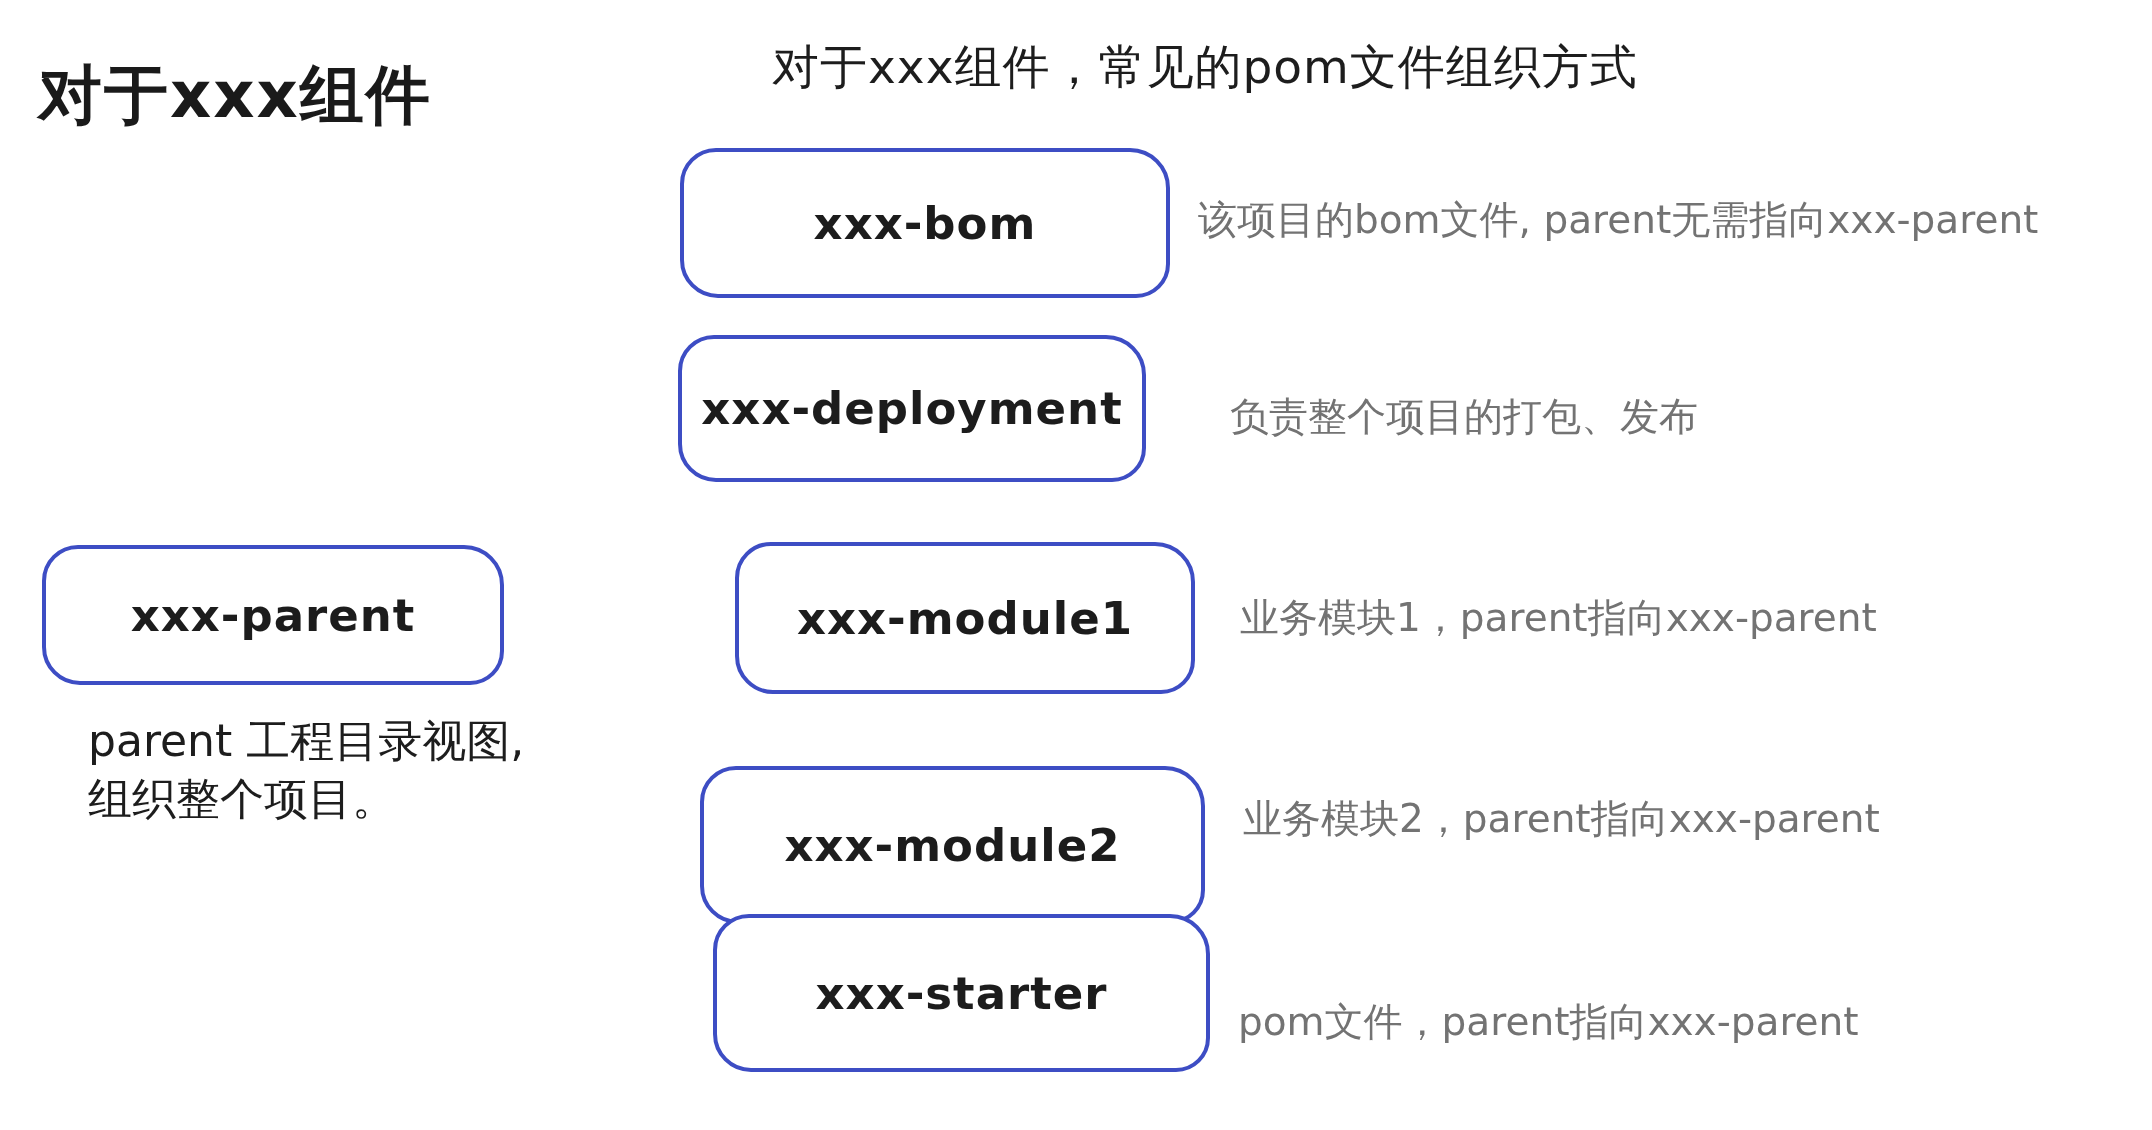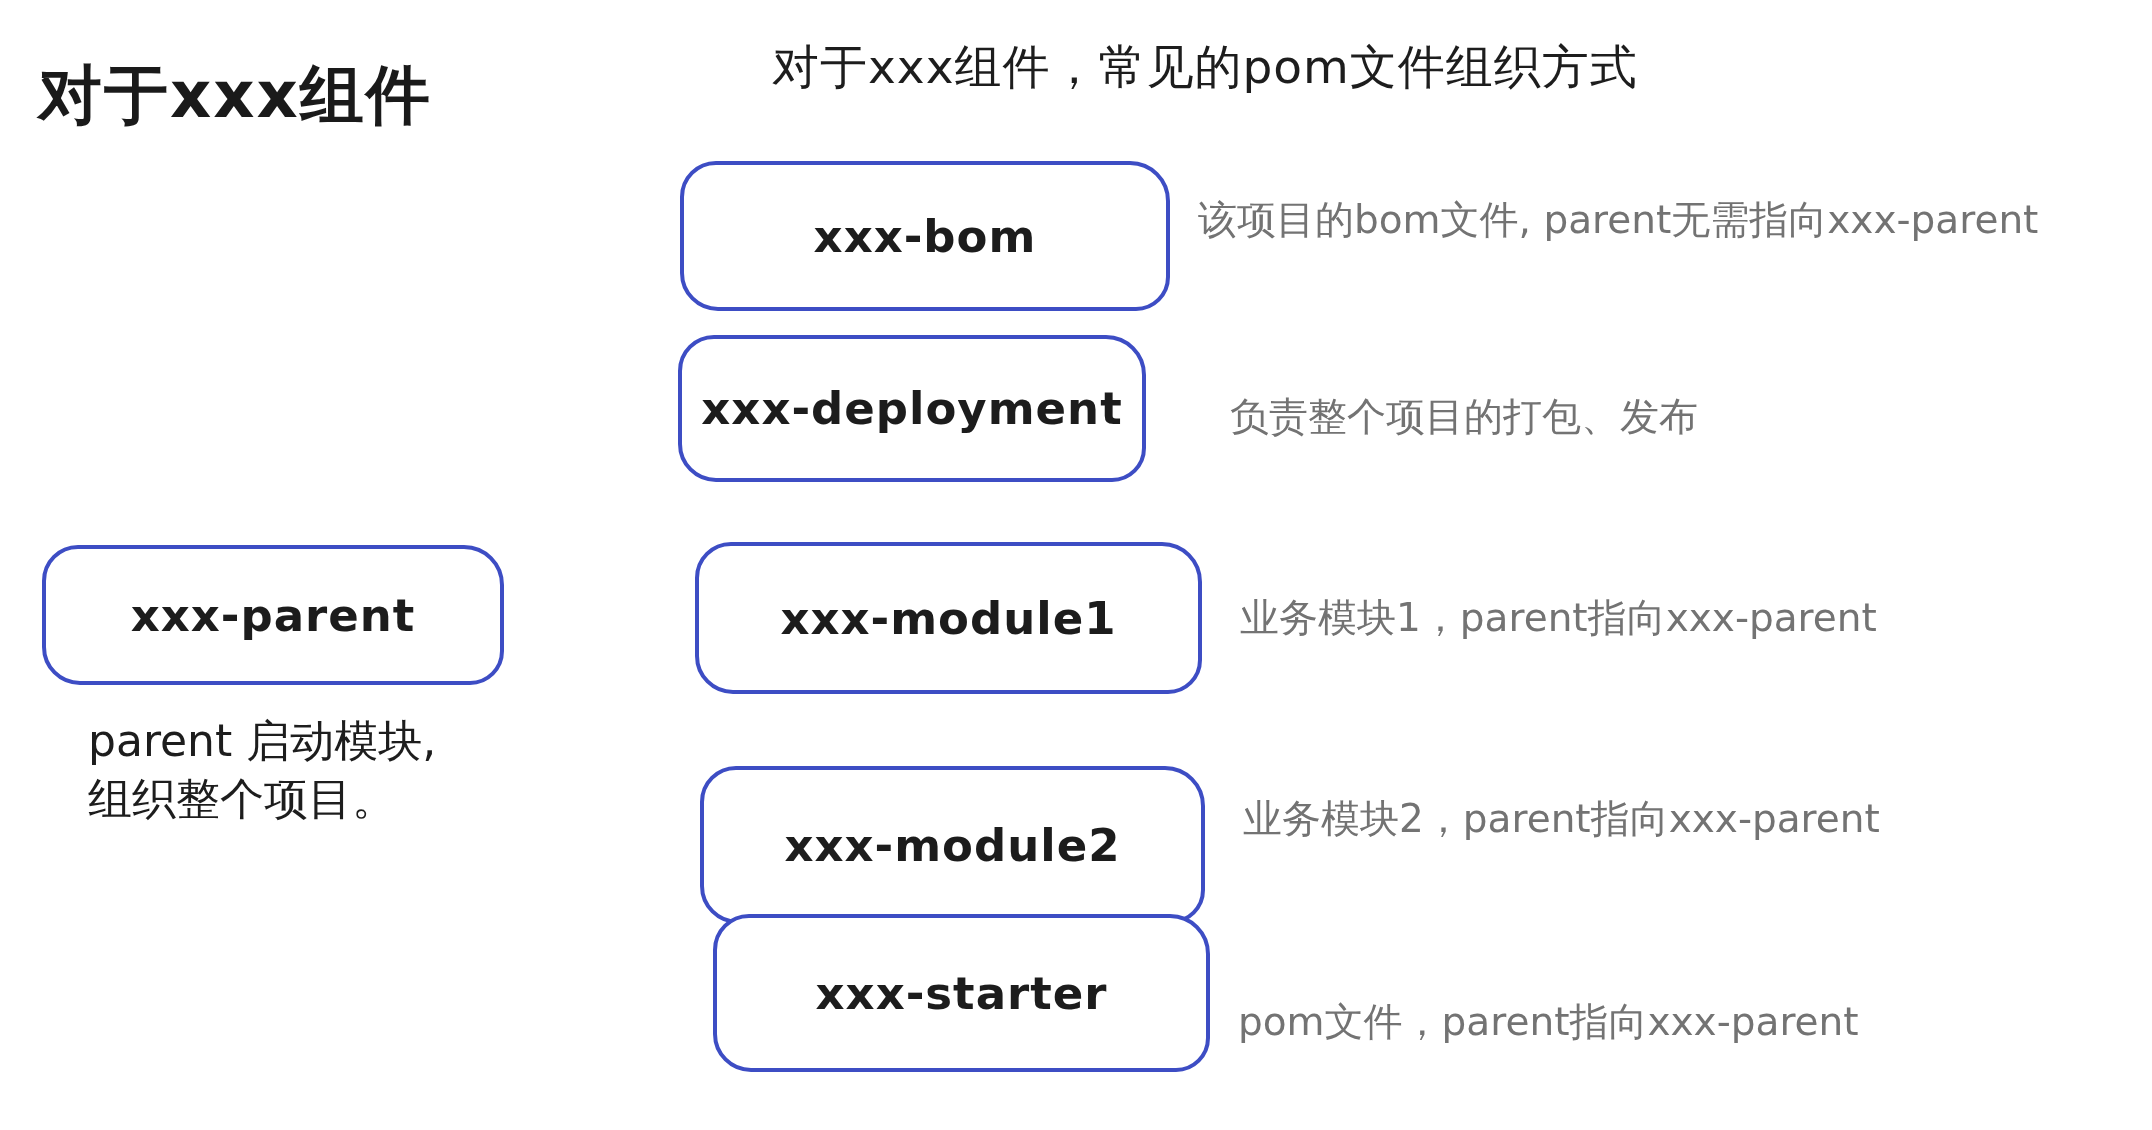--- a/index.html
+++ b/index.html
@@ -66,23 +66,23 @@
     position: absolute;
     left: 88px;
     top: 712px;
     font-size: 44px;
     font-weight: 500;
     line-height: 1.32;
     color: #1d1d1d;
   }
   
   #box-parent   { left: 42px;  top: 545px; width: 462px; height: 140px; }
-  #box-bom      { left: 680px; top: 161px; width: 490px; height: 150px; }
+  #box-bom      { left: 680px; top: 148px; width: 490px; height: 150px; }
   #box-deploy   { left: 678px; top: 335px; width: 468px; height: 147px; }
-  #box-module1  { left: 695px; top: 542px; width: 507px; height: 152px; text-align: center; }
+  #box-module1  { left: 735px; top: 542px; width: 460px; height: 152px; text-align: center; }
   #box-module2  { left: 700px; top: 766px; width: 505px; height: 158px; }
   #box-starter  { left: 713px; top: 914px; width: 497px; height: 158px; }
 
   #ann-bom      { left: 1198px; top: 145px; height: 150px; }
   #ann-deploy   { left: 1230px; top: 335px; height: 163px; }
   #ann-module1  { left: 1240px; top: 542px; height: 152px; }
   #ann-module2  { left: 1243px; top: 740px; height: 158px; }
   #ann-starter  { left: 1238px; top: 943px; height: 158px; }
 </style>
 </head>
@@ -91,21 +91,21 @@
 <div class="canvas">
 
   <h1 class="page-title">对于xxx组件</h1>
 
   <div class="column-heading">对于xxx组件，常见的pom文件组织方式</div>
 
   <div class="node-box" id="box-parent">
     <span class="node-label">xxx-parent</span>
   </div>
   <div class="parent-caption">
-    <span>parent 启动模块,</span><br>
+    <span>parent 工程目录视图,</span><br>
     <span>组织整个项目。</span>
   </div>
 
   <div class="node-box" id="box-bom">
     <span class="node-label">xxx-bom</span>
   </div>
   <div class="annotation" id="ann-bom">该项目的bom文件, parent无需指向xxx-parent</div>
 
   <div class="node-box" id="box-deploy">
     <span class="node-label">xxx-deployment</span>

